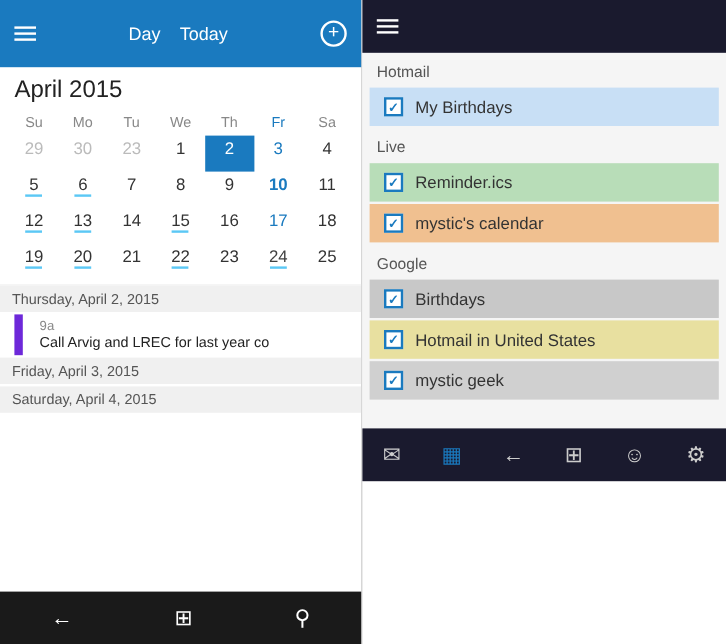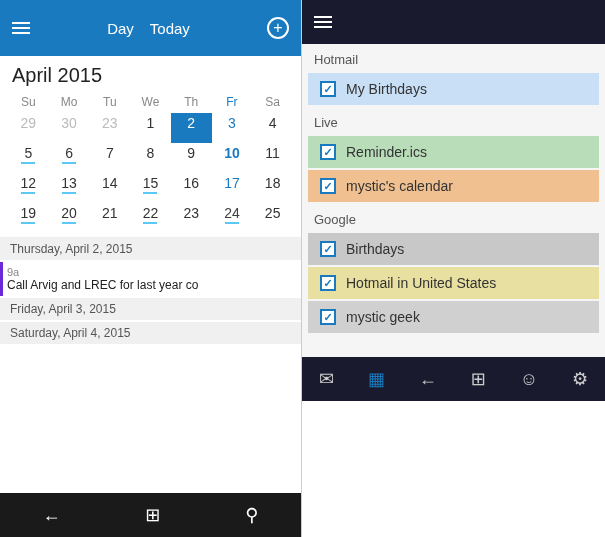--- a/index.html
+++ b/index.html
@@ -119,23 +119,23 @@
     }
 
     .date-header {
       background: #f0f0f0;
       padding: 4px 10px;
       font-size: 12px;
       color: #555;
     }
 
     .event-item {
-      padding: 4px 10px 4px 4px;
-      border-left: 3px solid #6d28d9;
-      margin: 2px 0;
+      padding: 4px 10px 4px 14px;
+      border-left: 7px solid #6d28d9;
+      margin: 2px 12px;
     }
 
     .event-time {
       font-size: 11px;
       color: #888;
     }
 
     .event-title {
       font-size: 12px;
       color: #222;

